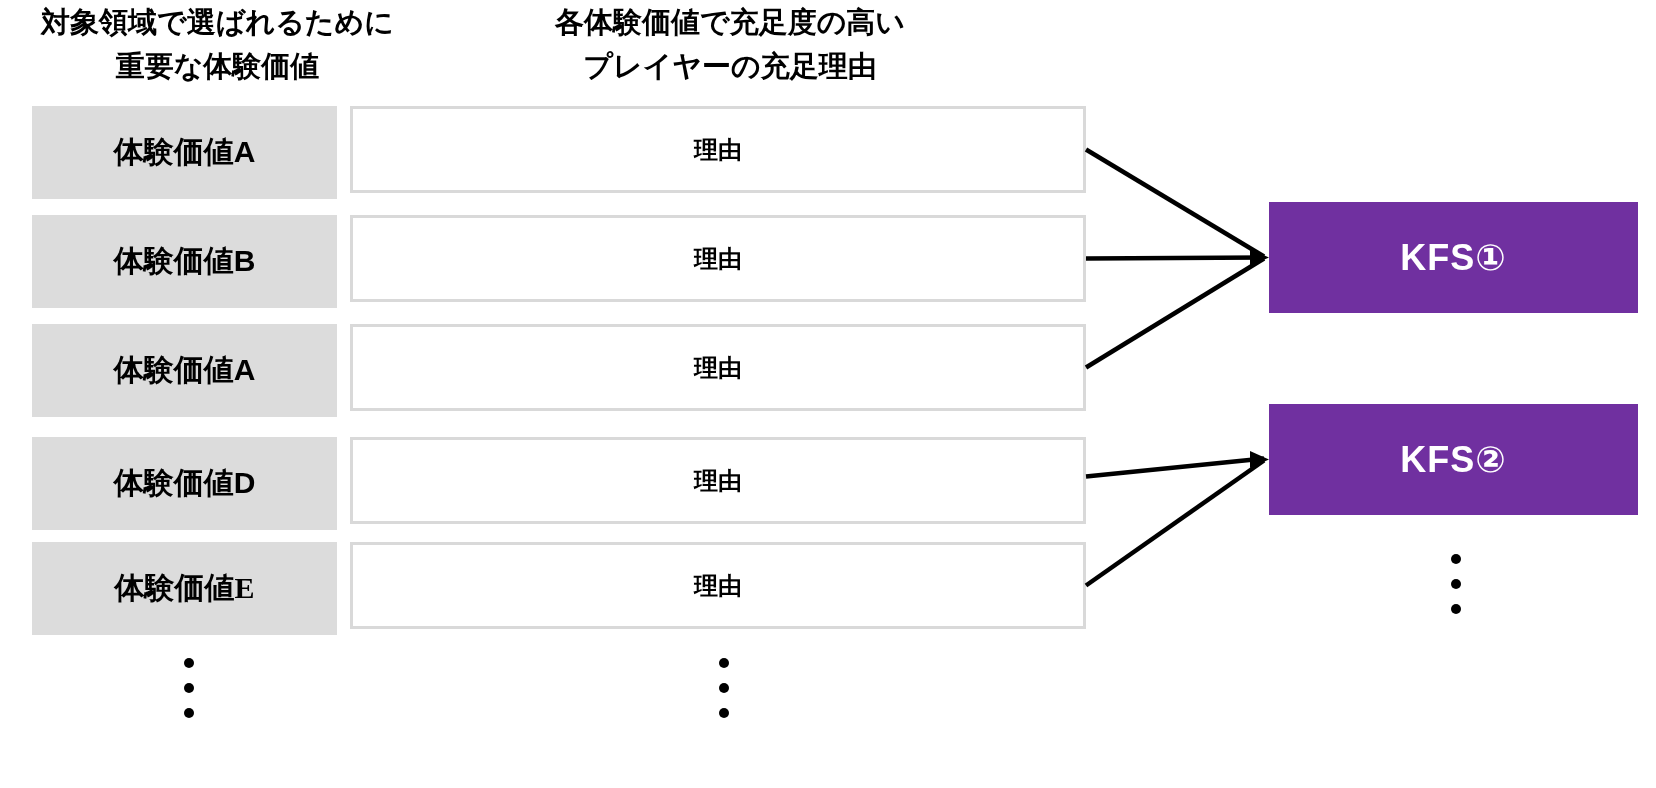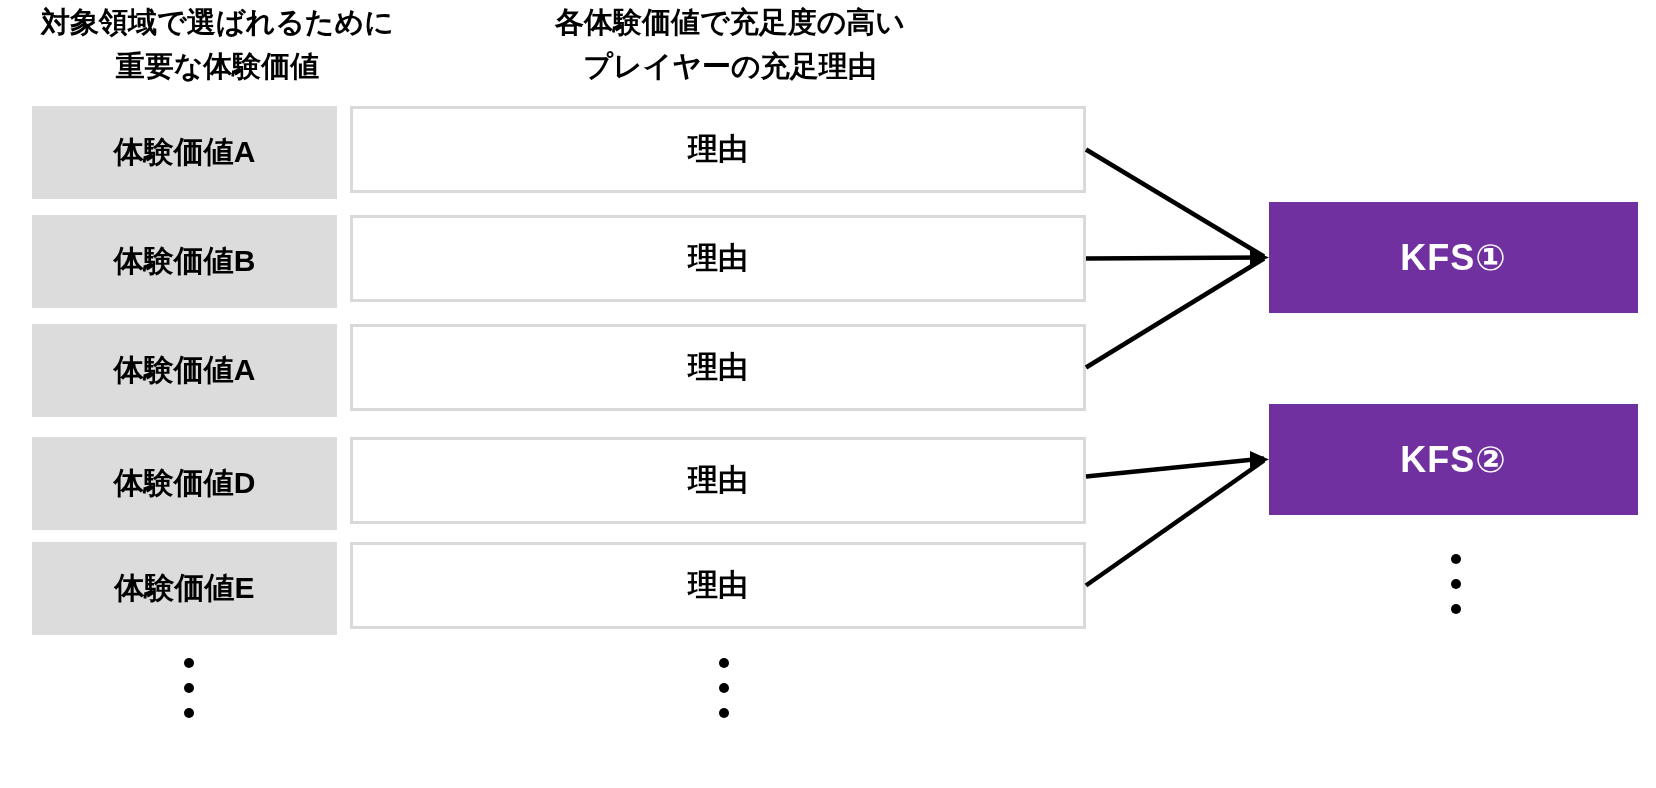--- a/index.html
+++ b/index.html
@@ -46,28 +46,28 @@
     position: absolute;
     left: 350px;
     width: 736px;
     height: 87px;
     box-sizing: border-box;
     background: #ffffff;
     border: 3px solid var(--border-gray, #D9D9D9);
     display: flex;
     align-items: center;
     justify-content: center;
-    font-size: 30px;
+    font-size: 24px;
     font-weight: bold;
   }
   .row-0 .exp-box, .row-0 .reason-box { top: 106px; }
   .row-1 .exp-box, .row-1 .reason-box { top: 215px; }
   .row-2 .exp-box, .row-2 .reason-box { top: 324px; }
   .row-3 .exp-box, .row-3 .reason-box { top: 437px; text-align: center; }
-  .row-4 .exp-box, .row-4 .reason-box { top: 542px; }
+  .row-4 .exp-box, .row-4 .reason-box { top: 542px; font-family: Liberation Serif, serif; }
 
   .kfs-box {
     position: absolute;
     left: 1269px;
     width: 369px;
     height: 111px;
     background: var(--purple, #7030A0);
     color: #ffffff;
     display: flex;
     align-items: center;

